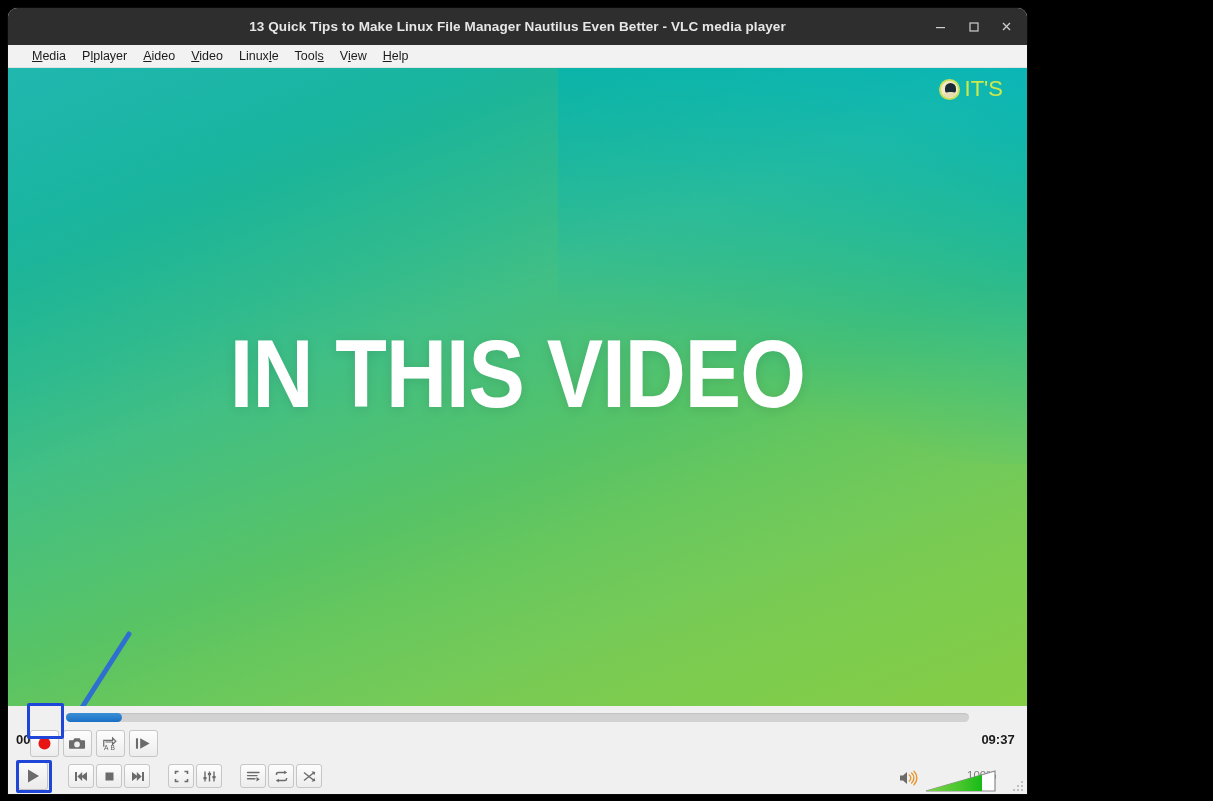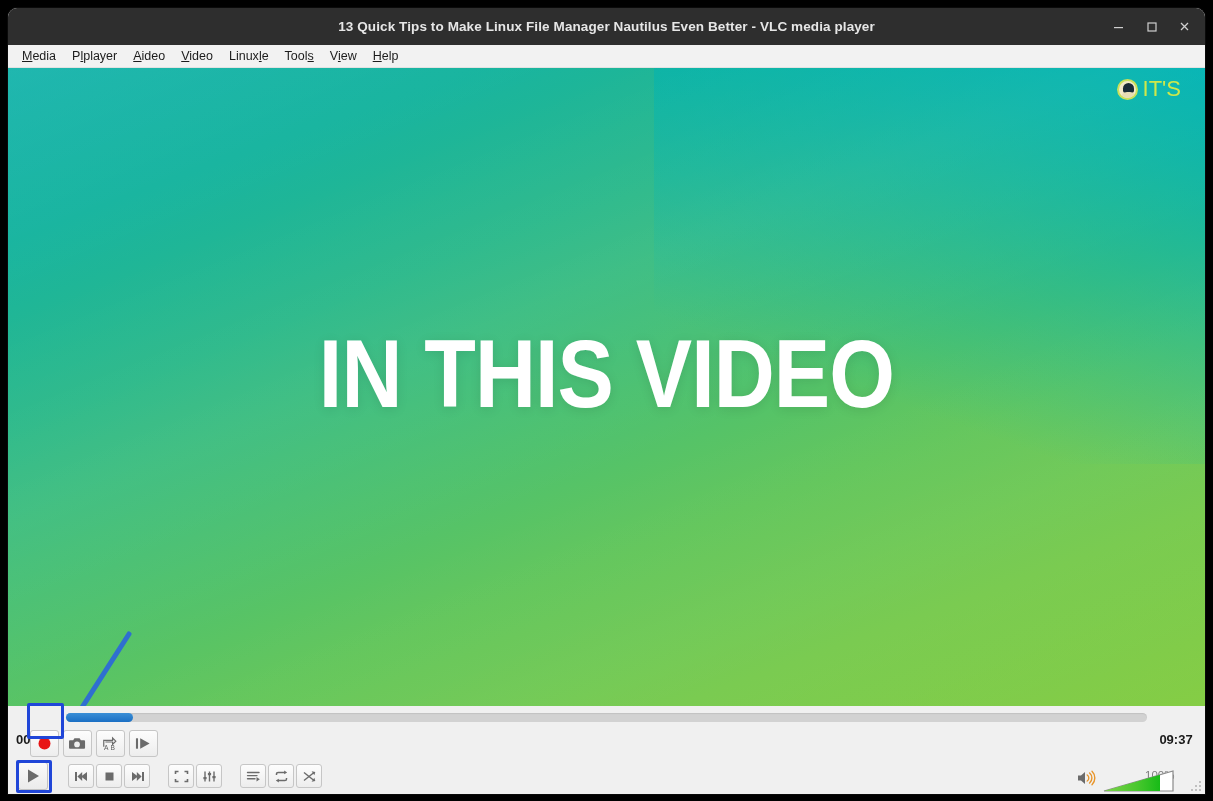--- a/index.html
+++ b/index.html
@@ -5,21 +5,21 @@
   * { box-sizing: border-box; margin: 0; padding: 0; }
   html, body {
     width: 1213px; height: 801px;
     background: #000;
     font-family: "Liberation Sans", sans-serif;
     overflow: hidden;
   }
   .window {
     position: absolute;
     left: 8px; top: 8px;
-    width: 1197px; height: 786px;
+    width: 1019px; height: 786px;
     background: #f0f0f0;
     border-radius: 9px 9px 0 0;
     overflow: hidden;
     display: flex;
     flex-direction: column;
     box-shadow: 0 0 0 1px #0a0a0a;
   }
   
   .titlebar {
     height: 37px;
@@ -52,21 +52,21 @@
     cursor: pointer;
   }
   .win-btn svg { display: block; }
   
   .menubar {
     height: 23px;
     flex: 0 0 23px;
     background: #f2f2f2;
     display: flex;
     align-items: center;
-    padding-left: 6px;
+    padding-left: 16px;
     border-bottom: 1px solid #e2e2e2;
   }
   .menu-item {
     font-size: 12.5px;
     color: #1c1c1c;
     padding: 2px 8px 2px 8px;
     cursor: default;
     white-space: nowrap;
   }
   .mn { text-decoration: underline; text-underline-offset: 1px; }

